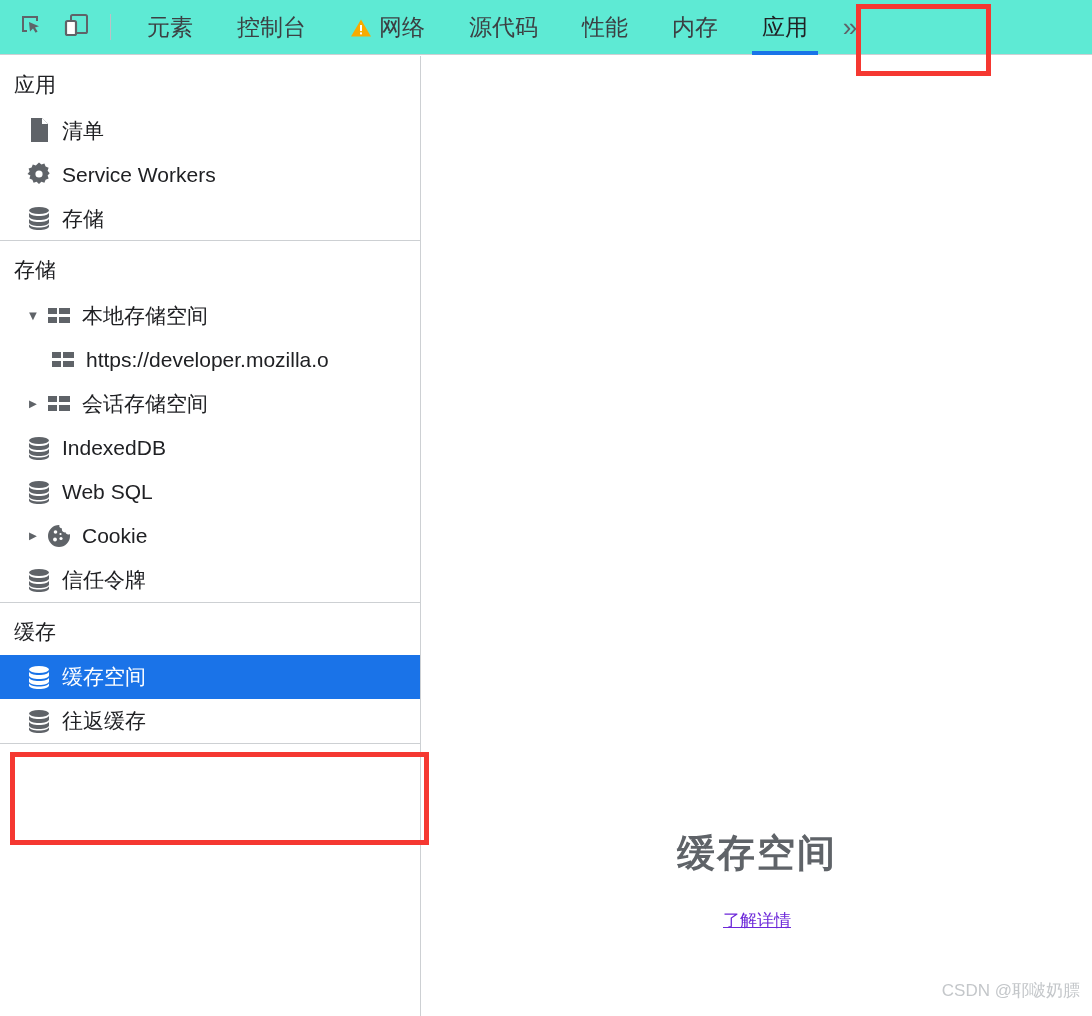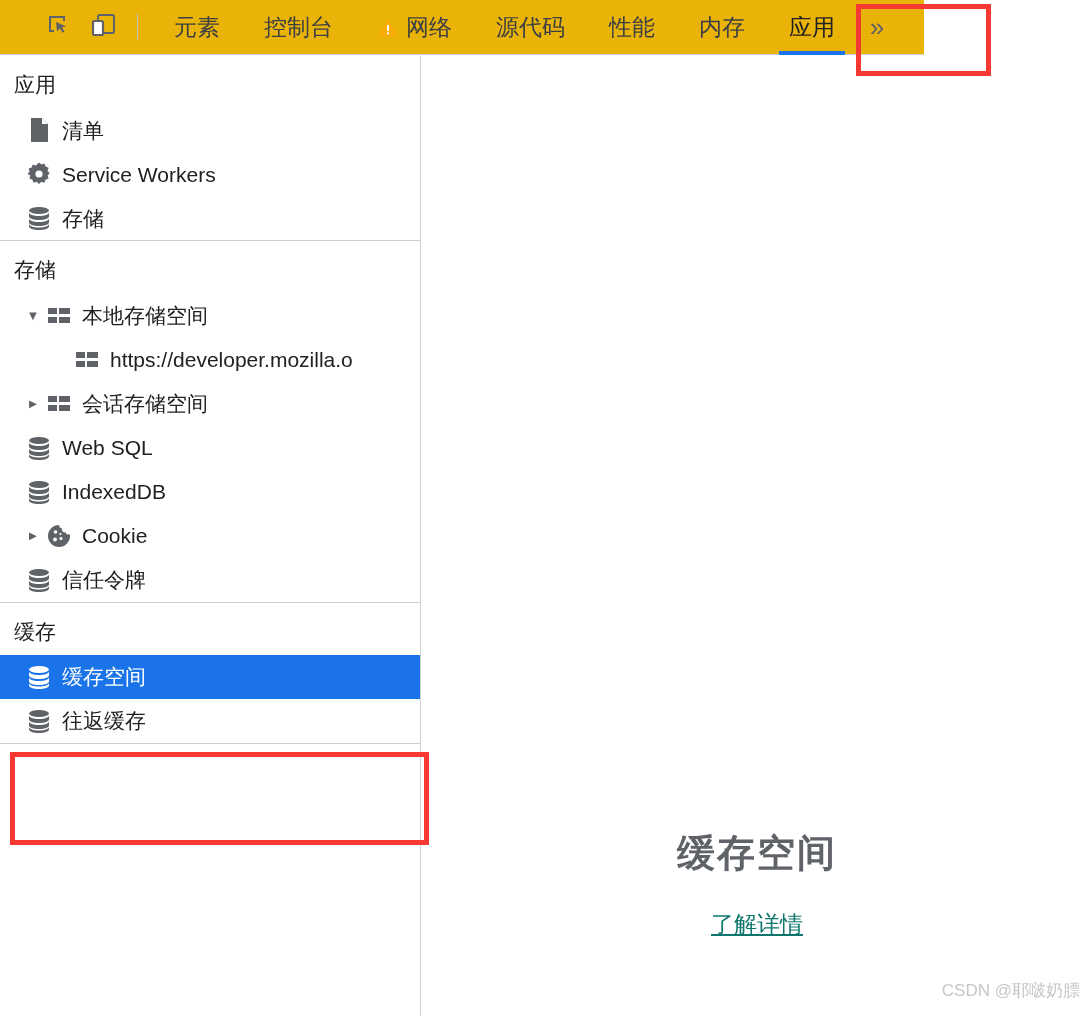--- a/index.html
+++ b/index.html
@@ -17,26 +17,25 @@
     position: relative;
     width: 1092px;
     height: 1016px;
     background: #ffffff;
   }
 
   
   .toolbar {
     position: absolute;
     left: 0; top: 0;
-    width: 924px; height: 55px;
-    background: #eab308;
+    width: 1092px; height: 55px;
+    background: #5eead4;
     border-bottom: 1px solid #cdd0d3;
     display: flex;
     align-items: center;
-    justify-content: center;
   }
 
   .tool-btn {
     width: 46px; height: 44px;
     display: flex; align-items: center; justify-content: center;
     cursor: pointer;
   }
   .tool-btn:first-child { margin-left: 8px; }
 
   .tool-sep {
@@ -121,21 +120,21 @@
     display: flex;
     align-items: center;
     height: 44px;
     padding-left: 22px;
     font-size: 21px;
     color: #202124;
     cursor: pointer;
     white-space: nowrap;
   }
   .tree-row.indent-1 { padding-left: 24px; }
-  .tree-row.indent-2 { padding-left: 72px; }
+  .tree-row.indent-2 { padding-left: 48px; }
 
   .tree-row.selected {
     background: #1a73e8;
     color: #ffffff;
   }
 
   .twisty {
     width: 22px;
     flex: 0 0 22px;
     display: flex;
@@ -186,22 +185,22 @@
   .empty-title {
     font-size: 38px;
     font-weight: bold;
     color: #5f6368;
     letter-spacing: 2px;
   }
 
   .empty-link {
     display: inline-block;
     margin-top: 30px;
-    font-size: 23px;
-    color: #0f766e;
+    font-size: 17px;
+    color: #6d28d9;
     text-decoration: underline;
     cursor: pointer;
   }
 
   .watermark {
     position: absolute;
     right: 12px;
     bottom: 14px;
     font-size: 17px;
     color: #c4c7ca;
@@ -361,33 +360,33 @@
 
       <div class="tree-row indent-1">
         <span class="row-icon">
           <svg width="26" height="26" viewBox="0 0 26 26">
             <ellipse cx="13" cy="5.5" rx="10" ry="3.5" fill="#5f6368"></ellipse>
             <path d="M3 7.5v4c0 1.9 4.5 3.5 10 3.5s10-1.6 10-3.5v-4c0 1.9-4.5 3.5-10 3.5S3 9.4 3 7.5z" fill="#5f6368"></path>
             <path d="M3 13.5v4c0 1.9 4.5 3.5 10 3.5s10-1.6 10-3.5v-4c0 1.9-4.5 3.5-10 3.5s-10-1.6-10-3.5z" fill="#5f6368"></path>
             <path d="M3 19v2.5c0 1.9 4.5 3.5 10 3.5s10-1.6 10-3.5V19c0 1.9-4.5 3.5-10 3.5S3 20.9 3 19z" fill="#5f6368"></path>
           </svg>
         </span>
-        <span class="row-label">Web SQL</span>
+        <span class="row-label">IndexedDB</span>
       </div>
 
       <div class="tree-row indent-1">
         <span class="row-icon">
           <svg width="26" height="26" viewBox="0 0 26 26">
             <ellipse cx="13" cy="5.5" rx="10" ry="3.5" fill="#5f6368"></ellipse>
             <path d="M3 7.5v4c0 1.9 4.5 3.5 10 3.5s10-1.6 10-3.5v-4c0 1.9-4.5 3.5-10 3.5S3 9.4 3 7.5z" fill="#5f6368"></path>
             <path d="M3 13.5v4c0 1.9 4.5 3.5 10 3.5s10-1.6 10-3.5v-4c0 1.9-4.5 3.5-10 3.5s-10-1.6-10-3.5z" fill="#5f6368"></path>
             <path d="M3 19v2.5c0 1.9 4.5 3.5 10 3.5s10-1.6 10-3.5V19c0 1.9-4.5 3.5-10 3.5S3 20.9 3 19z" fill="#5f6368"></path>
           </svg>
         </span>
-        <span class="row-label">IndexedDB</span>
+        <span class="row-label">Web SQL</span>
       </div>
 
       <div class="tree-row">
         <span class="twisty">►</span>
         <span class="row-icon">
           <svg width="26" height="26" viewBox="0 0 26 26">
             <path d="M13 2a11 11 0 1 0 11 11c0-.7-.07-1.4-.2-2.06-1.5 1.1-3.9.5-4.3-1.6-2.3.5-4.2-1.5-3.5-3.8-2.1-.2-3.2-2-2.6-3.5z" fill="#5f6368"></path>
             <circle cx="9.5" cy="9" r="1.8" fill="#ffffff"></circle>
             <circle cx="9" cy="16.5" r="1.9" fill="#ffffff"></circle>
             <circle cx="15" cy="15.5" r="1.6" fill="#ffffff"></circle>

